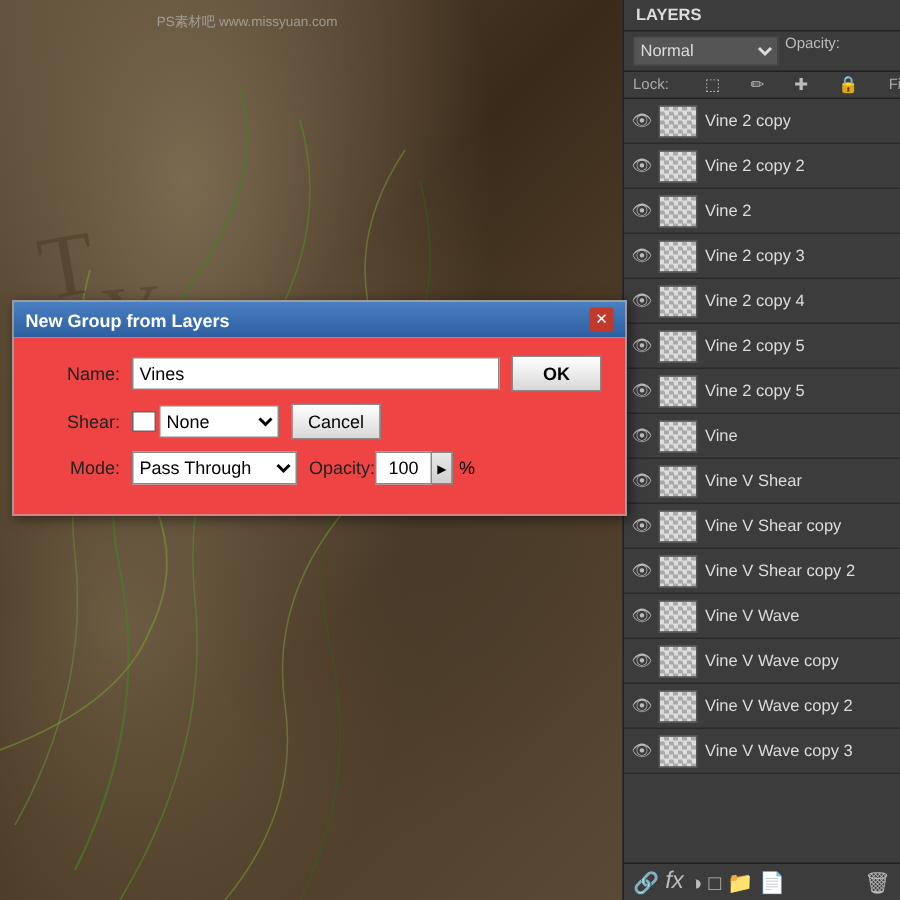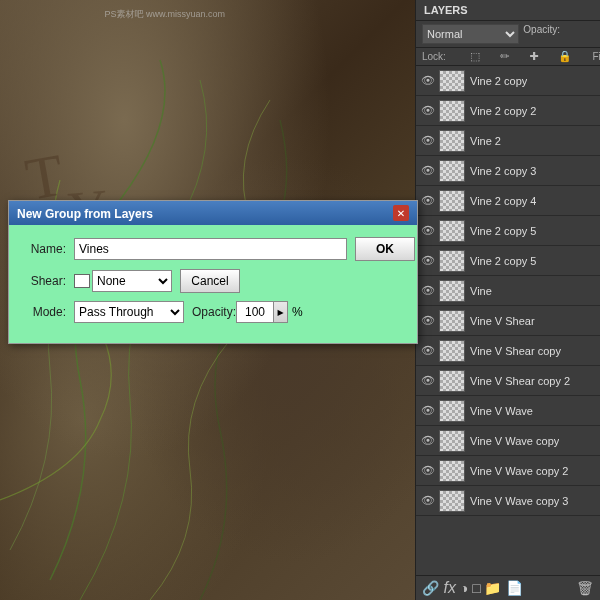--- a/index.html
+++ b/index.html
@@ -71,22 +71,22 @@
       height: 16px;
       font-size: 10px;
       cursor: pointer;
       display: flex;
       align-items: center;
       justify-content: center;
       border-radius: 2px;
     }
 
     .dialog-body {
-      padding: 12px 2px;
-      background: #86efac;
+      padding: 12px 16px;
+      background: #ef4444;
     }
 
     .dialog-row {
       display: flex;
       align-items: center;
       margin-bottom: 8px;
     }
 
     .dialog-label {
       width: 55px;

